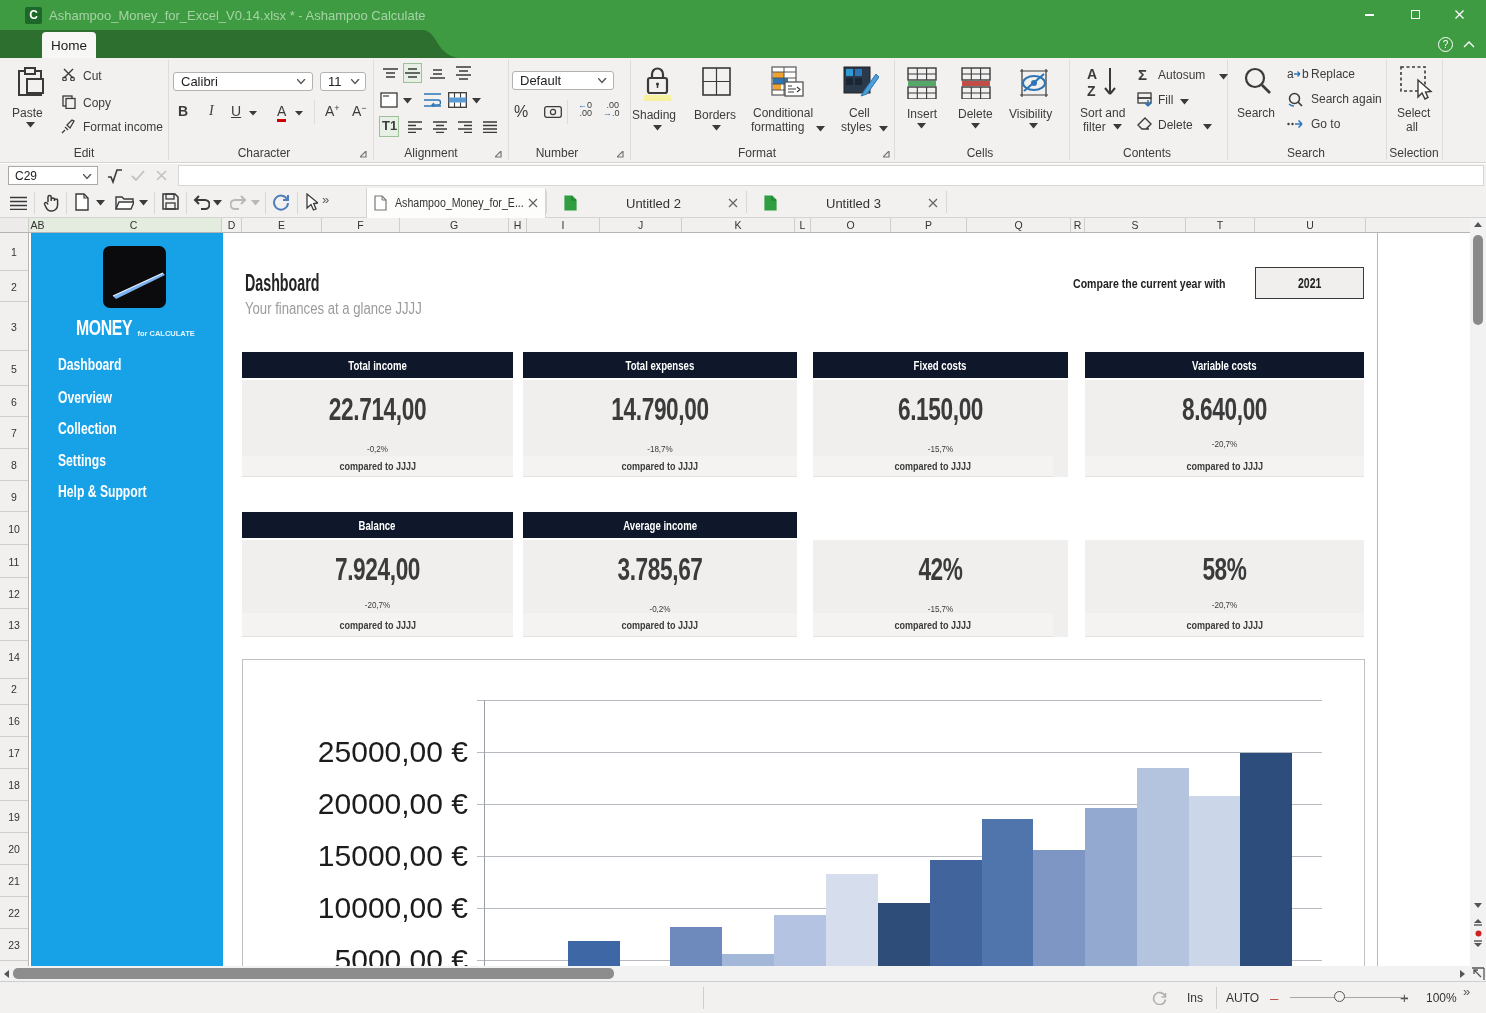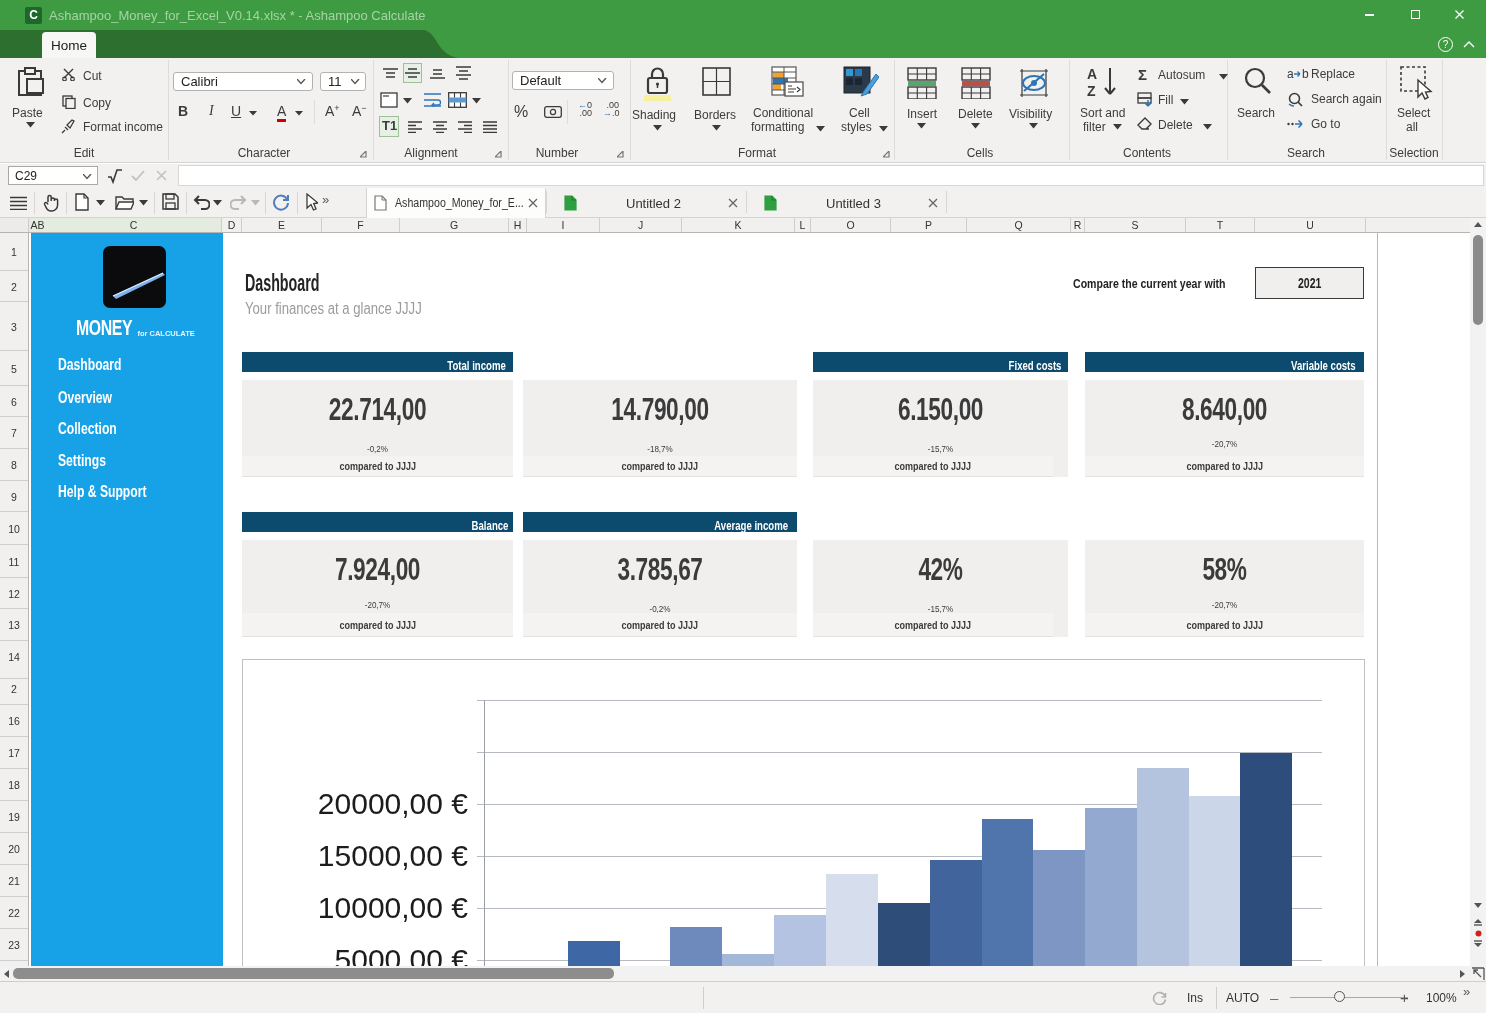--- a/index.html
+++ b/index.html
@@ -36,21 +36,21 @@
   .chsel { background:#e3ecdf; }
   
   #rowhead { left:0; top:233px; width:29px; height:733px; background:#f1f0ee; border-right:1px solid #b5b4b2; }
   .rh { position:absolute; left:0; width:28px; font-size:10.5px; color:#333; text-align:center; border-bottom:1px solid #cfcecc; }
   
   #sheet { left:29px; top:233px; width:1441px; height:733px; background:#fff; overflow:hidden; }
   
   #sidebar { left:2px; top:0; width:192px; height:733px; background:#17a2e8; }
   .nav { position:absolute; left:27px; color:#fff; font-size:16px; font-weight:bold; transform:scaleX(0.76); transform-origin:0 0; }
   
-  .cardh { position:absolute; height:20px; background:#0c4a6e; color:#fff; font-size:12px; font-weight:bold; text-align:right; line-height:29px; }
+  .cardh { position:absolute; height:26px; background:#0f172a; color:#fff; font-size:12px; font-weight:bold; text-align:center; line-height:29px; }
   .cardh span { display:inline-block; transform:scaleX(0.8); }
   .cardb { position:absolute; background:#f0efee; }
   .bignum { position:absolute; width:100%; text-align:center; font-size:31px; font-weight:bold; color:#3b3b3b; transform:scaleX(0.73); letter-spacing:-0.5px; }
   .pct { position:absolute; width:100%; text-align:center; font-size:9.5px; color:#3b3b3b; transform:scaleX(0.85); }
   .cmp { position:absolute; background:#f4f3f2; text-align:center; font-size:11px; font-weight:bold; color:#3b3b3b; border-bottom:1px solid #e3e2e1; }
   .cmp span { display:inline-block; transform:scaleX(0.82); vertical-align:2px; }
   
   #chart { left:213px; top:426px; width:1123px; height:307px; background:#fff; border:1px solid #c2c1bf; border-bottom:none; }
   .grid { position:absolute; height:1px; background:#b7bbc1; }
   .ylab { position:absolute; width:185px; text-align:right; font-size:30px; color:#1c1c1c; }
@@ -559,20 +559,21 @@
 
     <div class="cardh" style="left:213px;top:119px;width:271px"><span>Total income</span></div>
     <div class="cardb" style="left:213px;top:147px;width:271px;height:97px"></div>
     <div class="abs" style="left:213px;top:159px;width:271px">
       <div class="bignum">22.714,00</div>
     </div>
     <div class="abs" style="left:213px;top:210px;width:271px">
       <div class="pct">-0,2%</div>
     </div>
     <div class="cmp" style="left:213px;top:223px;width:271px;height:21px;line-height:21px"><span>compared to JJJJ</span></div>
+    <div class="cardh" style="left:494px;top:119px;width:274px"><span>Total expenses</span></div>
     <div class="cardb" style="left:494px;top:147px;width:274px;height:97px"></div>
     <div class="abs" style="left:494px;top:159px;width:274px">
       <div class="bignum">14.790,00</div>
     </div>
     <div class="abs" style="left:494px;top:210px;width:274px">
       <div class="pct">-18,7%</div>
     </div>
     <div class="cmp" style="left:494px;top:223px;width:274px;height:21px;line-height:21px"><span>compared to JJJJ</span></div>
     <div class="cardh" style="left:784px;top:119px;width:255px"><span>Fixed costs</span></div>
     <div class="cardb" style="left:784px;top:147px;width:255px;height:97px"></div>
@@ -622,20 +623,21 @@
     <div class="cardb" style="left:1056px;top:307px;width:279px;height:97px"></div>
     <div class="abs" style="left:1056px;top:319px;width:279px">
       <div class="bignum">58%</div>
     </div>
     <div class="abs" style="left:1056px;top:366px;width:279px">
       <div class="pct">-20,7%</div>
     </div>
     <div class="cmp" style="left:1056px;top:380px;width:279px;height:24px;line-height:24px"><span>compared to JJJJ</span></div>
 
     <div class="abs" id="chart">
+      <div class="ylab" style="left:40px;top:75px">25000,00 €</div>
       <div class="ylab" style="left:40px;top:127px">20000,00 €</div>
       <div class="ylab" style="left:40px;top:179px">15000,00 €</div>
       <div class="ylab" style="left:40px;top:231px">10000,00 €</div>
       <div class="ylab" style="left:40px;top:283px">5000,00 €</div>
       <div class="grid" style="left:234px;top:40px;width:845px"></div>
       <div class="grid" style="left:234px;top:92px;width:845px"></div>
       <div class="grid" style="left:234px;top:144px;width:845px"></div>
       <div class="grid" style="left:234px;top:196px;width:845px"></div>
       <div class="grid" style="left:234px;top:248px;width:845px"></div>
       <div class="grid" style="left:234px;top:300px;width:845px"></div>

